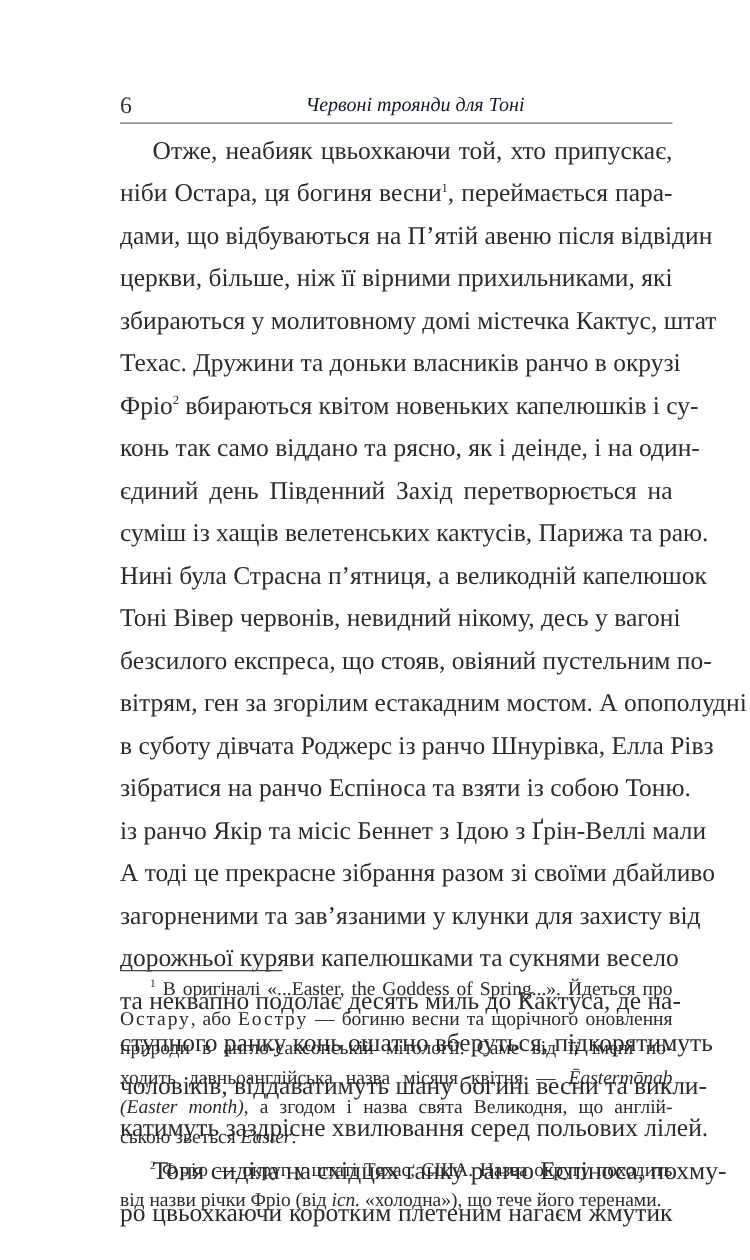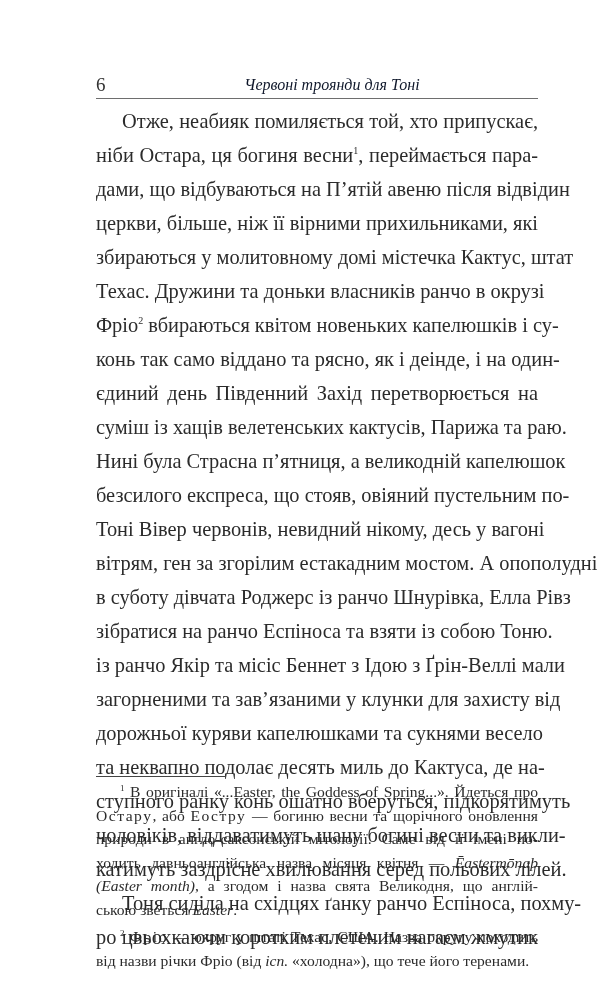--- a/index.html
+++ b/index.html
@@ -124,37 +124,38 @@
 
 <div class="page">
 
   <div class="running-head">
     <span class="page-number">6</span>
     <span class="running-title">Червоні троянди для Тоні</span>
   </div>
 
   <div class="body-text">
     <p>
-      <span class="line indent"><span>Отже, неабияк помиляється той, хто припускає,</span></span>
+      <span class="line indent"><span>Отже, неабияк цвьохкаючи той, хто припускає,</span></span>
       <span class="line"><span>ніби Остара, ця богиня весни</span><sup class="fnref">1</sup><span>, переймається пара-</span></span>
       <span class="line"><span>дами, що відбуваються на П’ятій авеню після відвідин</span></span>
       <span class="line"><span>церкви, більше, ніж її вірними прихильниками, які</span></span>
       <span class="line"><span>збираються у молитовному домі містечка Кактус, штат</span></span>
       <span class="line"><span>Техас. Дружини та доньки власників ранчо в окрузі</span></span>
       <span class="line"><span>Фріо</span><sup class="fnref">2</sup><span> вбираються квітом новеньких капелюшків і су-</span></span>
       <span class="line"><span>конь так само віддано та рясно, як і деінде, і на один-</span></span>
       <span class="line"><span>єдиний день Південний Захід перетворюється на</span></span>
       <span class="line"><span>суміш із хащів велетенських кактусів, Парижа та раю.</span></span>
       <span class="line"><span>Нині була Страсна п’ятниця, а великодній капелюшок</span></span>
+      <span class="line"><span>Тоні Вівер червонів, невидний нікому, десь у вагоні</span></span>
       <span class="line"><span>безсилого експреса, що стояв, овіяний пустельним по-</span></span>
-      <span class="line"><span>Тоні Вівер червонів, невидний нікому, десь у вагоні</span></span>
       <span class="line"><span>вітрям, ген за згорілим естакадним мостом. А опополудні</span></span>
       <span class="line"><span>в суботу дівчата Роджерс із ранчо Шнурівка, Елла Рівз</span></span>
       <span class="line"><span>зібратися на ранчо Еспіноса та взяти із собою Тоню.</span></span>
       <span class="line"><span>із ранчо Якір та місіс Беннет з Ідою з Ґрін-Веллі мали</span></span>
+      <span class="line"><span>А тоді це прекрасне зібрання разом зі своїми дбайливо</span></span>
       <span class="line"><span>загорненими та зав’язаними у клунки для захисту від</span></span>
       <span class="line"><span>дорожньої куряви капелюшками та сукнями весело</span></span>
       <span class="line"><span>та неквапно подолає десять миль до Кактуса, де на-</span></span>
       <span class="line"><span>ступного ранку конь ошатно вберуться, підкорятимуть</span></span>
       <span class="line"><span>чоловіків, віддаватимуть шану богині весни та викли-</span></span>
       <span class="line last"><span>катимуть заздрісне хвилювання серед польових лілей.</span></span>
     </p>
     <p>
       <span class="line indent"><span>Тоня сиділа на східцях ґанку ранчо Еспіноса, похму-</span></span>
       <span class="line"><span>ро цвьохкаючи коротким плетеним нагаєм жмутик</span></span>

